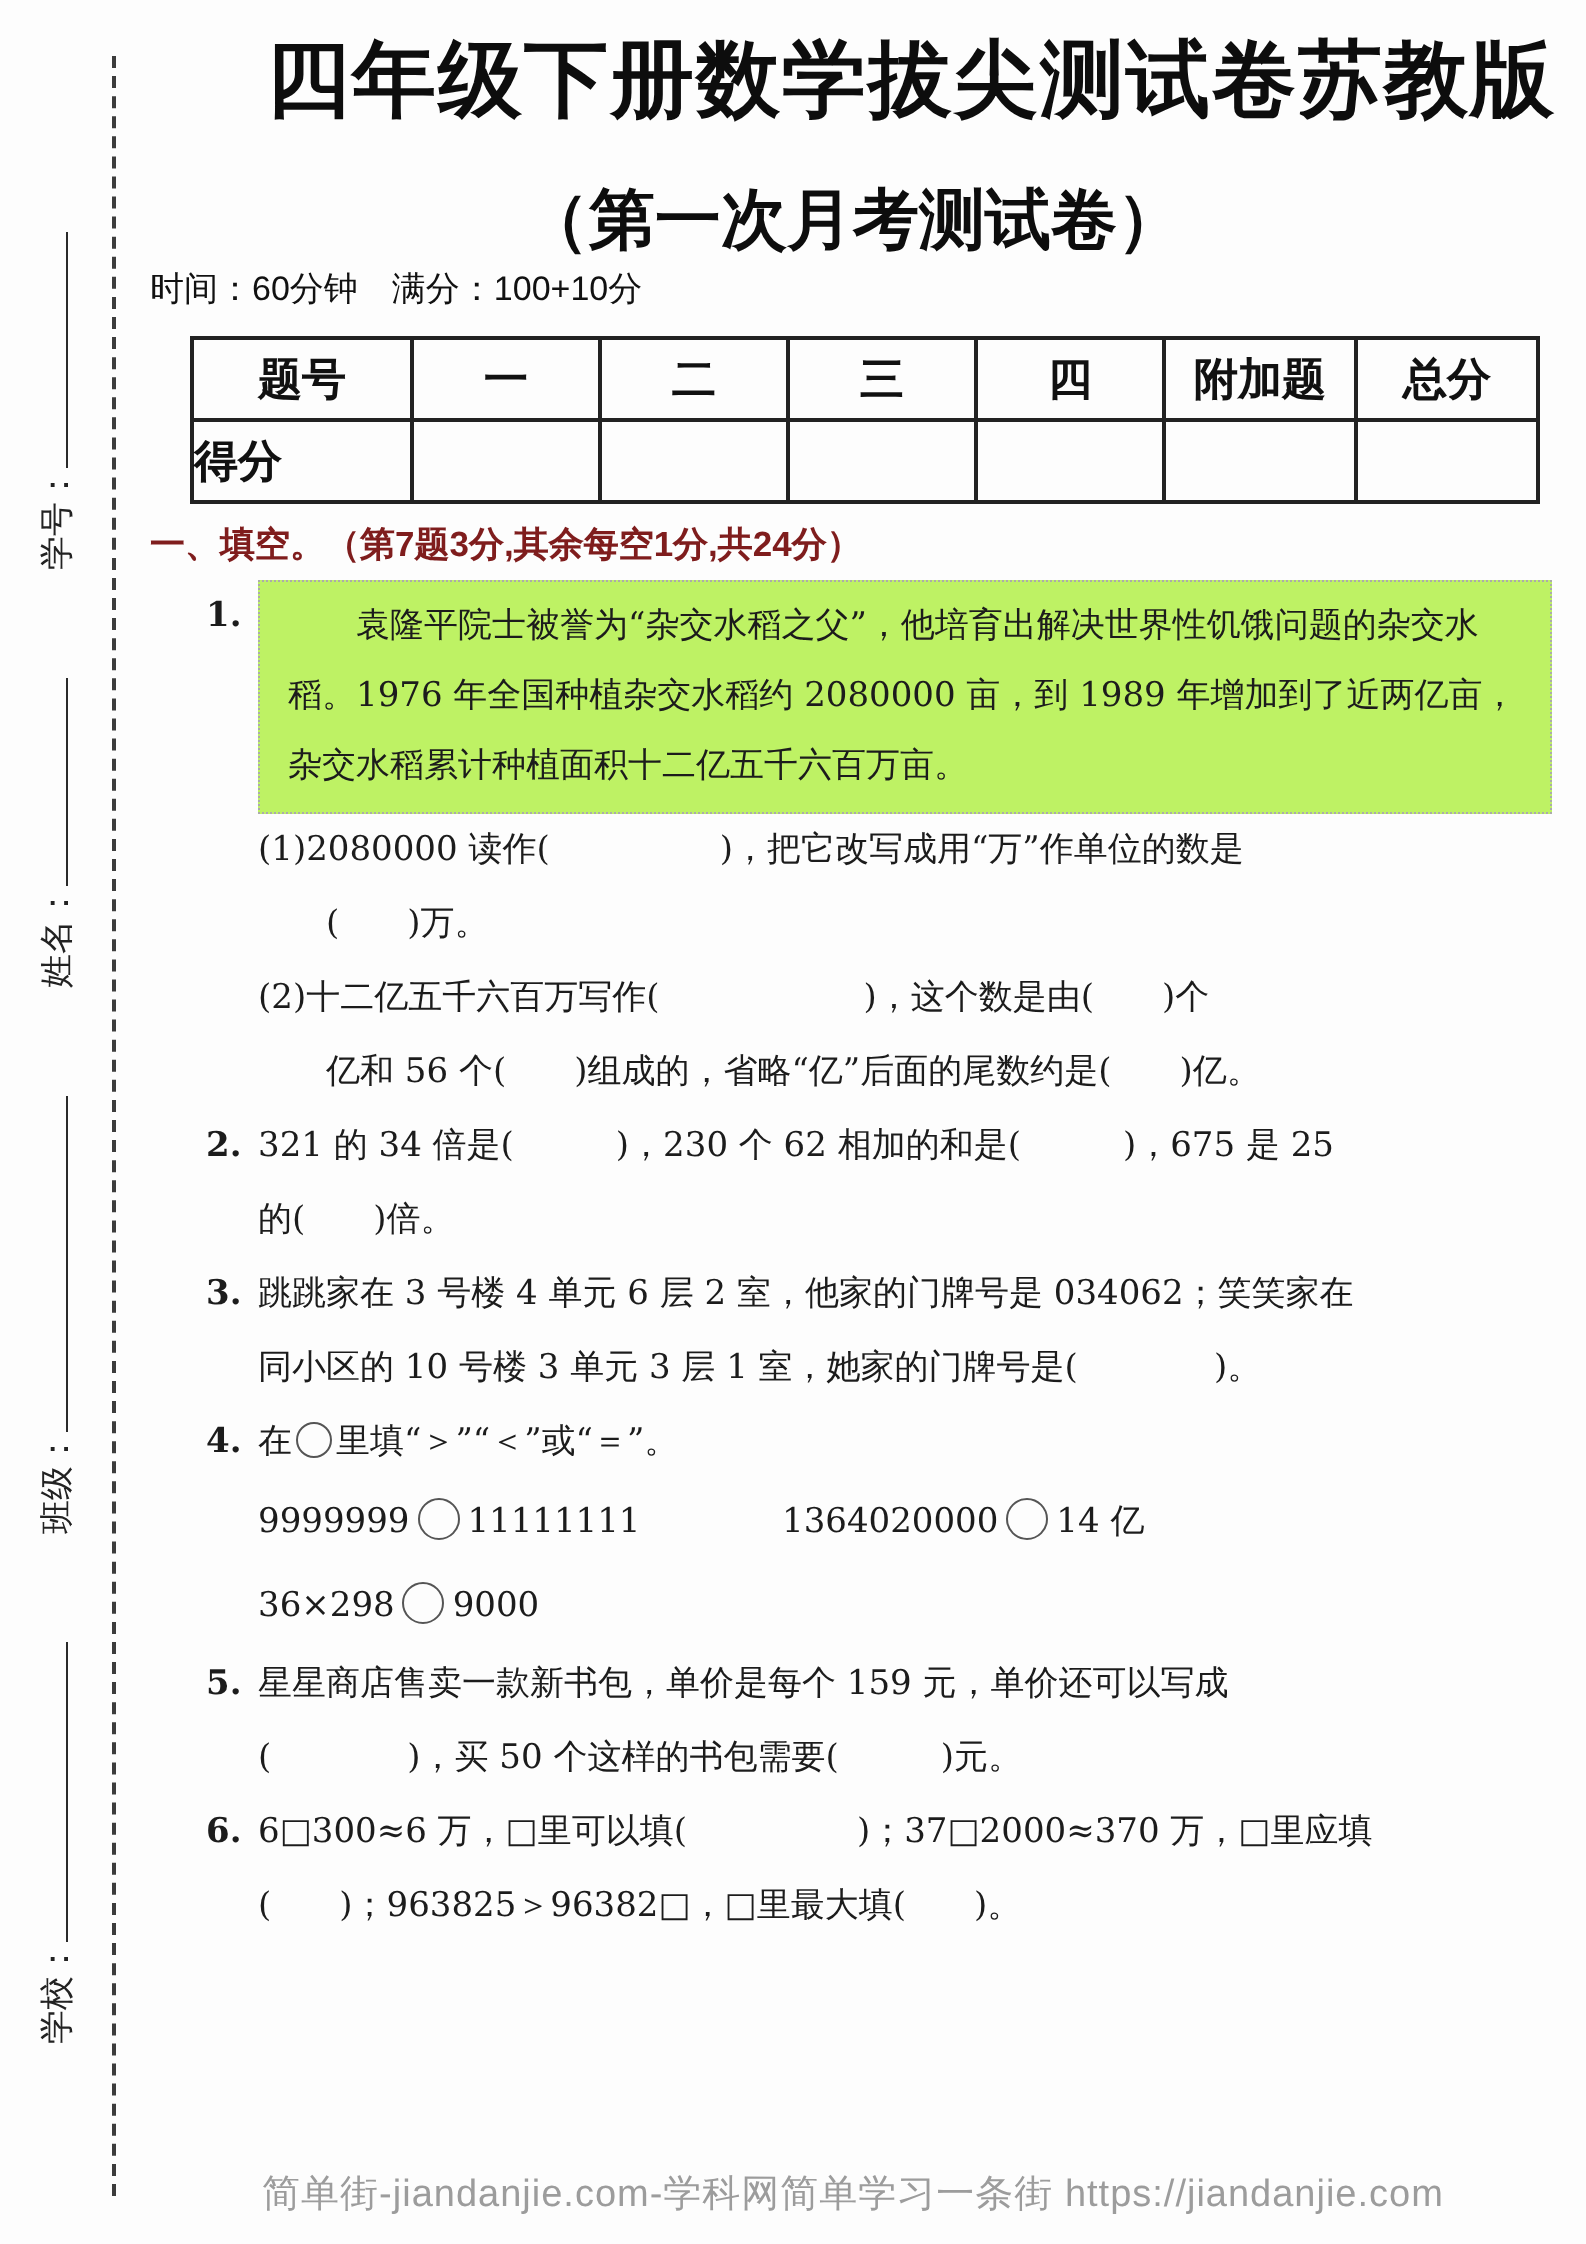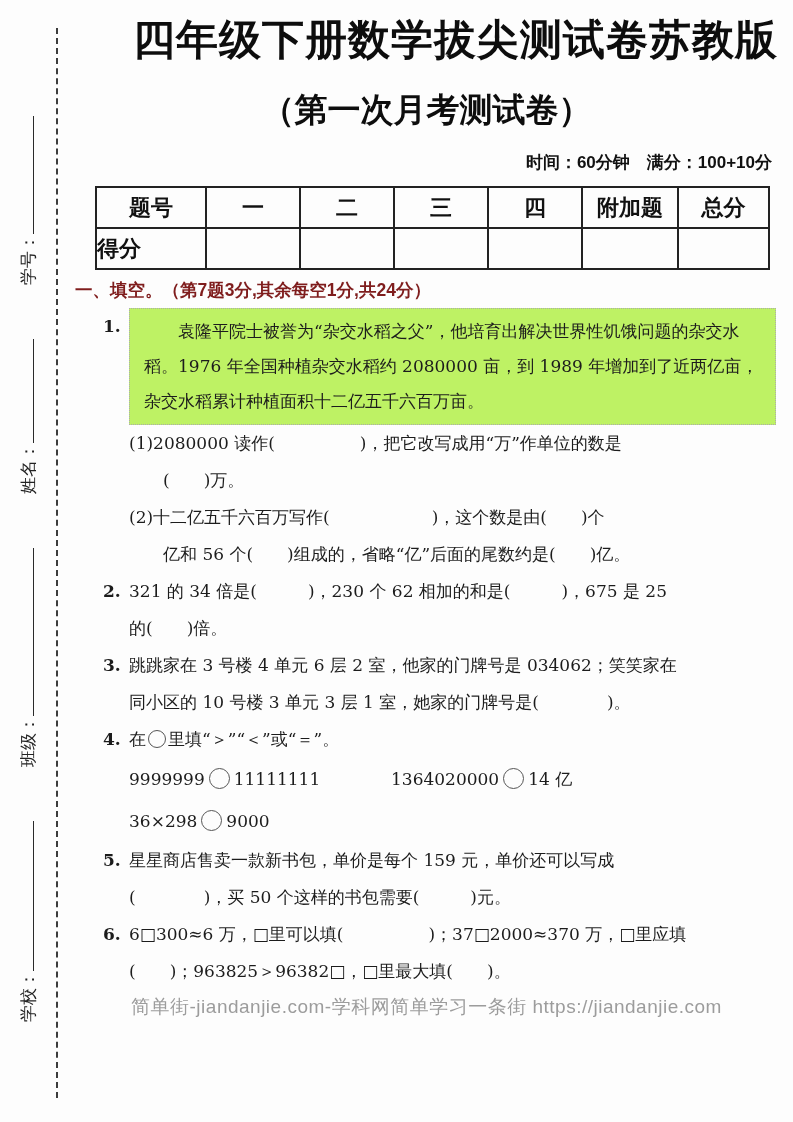--- a/index.html
+++ b/index.html
@@ -29,22 +29,22 @@
   .main { margin-left:75px; margin-right:15px; padding-top:16px; }
   .title {
     margin:0; text-align:right; font-size:42px; font-weight:900;
     letter-spacing:1px; line-height:1.15; color:#0d0d0d;
   }
   .subtitle {
     margin:24px 0 0 0; text-align:center; font-size:33px; font-weight:900;
     color:#0d0d0d;
   }
   .exam-info {
-    margin-top:18px; padding-right:6px; text-align:right;
-    font-size:17px; font-weight:700; color:#111;
+    padding-right:6px; text-align:left;
+    font-size:17px; font-weight:400; color:#111;
   }
   table.score-table {
     margin:12px 0 0 20px; border-collapse:collapse; table-layout:fixed;
     width:673px;
   }
   .score-table th, .score-table td {
     border:2px solid #222; height:39px; vertical-align:middle;
     font-size:22px; font-weight:700; color:#111; padding:0;
   }
   .section-heading {
@@ -67,21 +67,21 @@
   .cmp-row { display:flex; line-height:42px; }
   .cmp-cell { width:262px; white-space:nowrap; }
   .cmp-cell.second { width:auto; flex:1; }
   .circle {
     display:inline-block; width:19px; height:19px; border:1.6px solid #555;
     border-radius:50%; vertical-align:-4px; margin:0 4px;
   }
   .circle.small { width:16px; height:16px; vertical-align:-3px; margin:0 2px; }
   
   .footer-site {
-    position:absolute; top:994px; left:60px; right:0; text-align:center;
+    position:absolute; top:1084px; left:60px; right:0; text-align:center;
     font-size:19px; color:#9c9c9c; letter-spacing:0.5px;
   }
   .footer-page {
     position:absolute; top:1080px; left:60px; right:0; text-align:center;
     font-size:16px; font-weight:600; color:#14532d; letter-spacing:6px;margin-top:48px;
   }
 </style>
 </head>
 <body>
 

